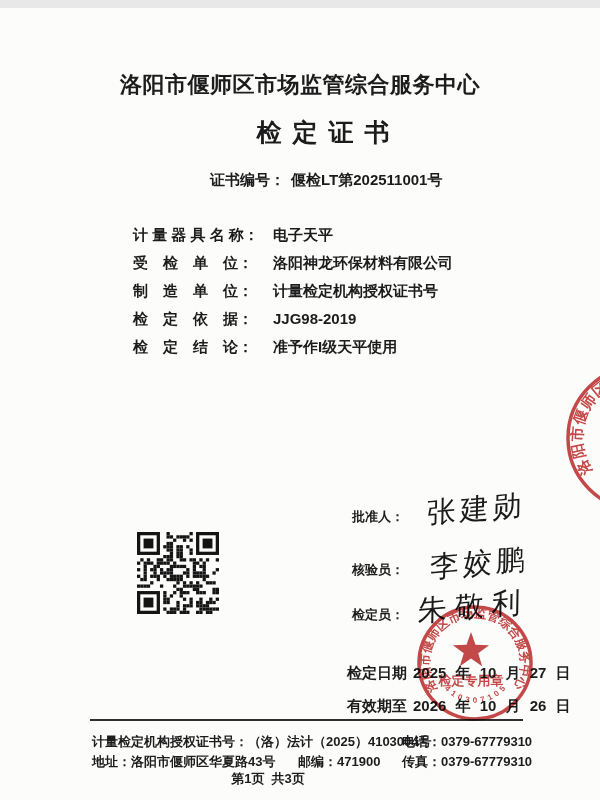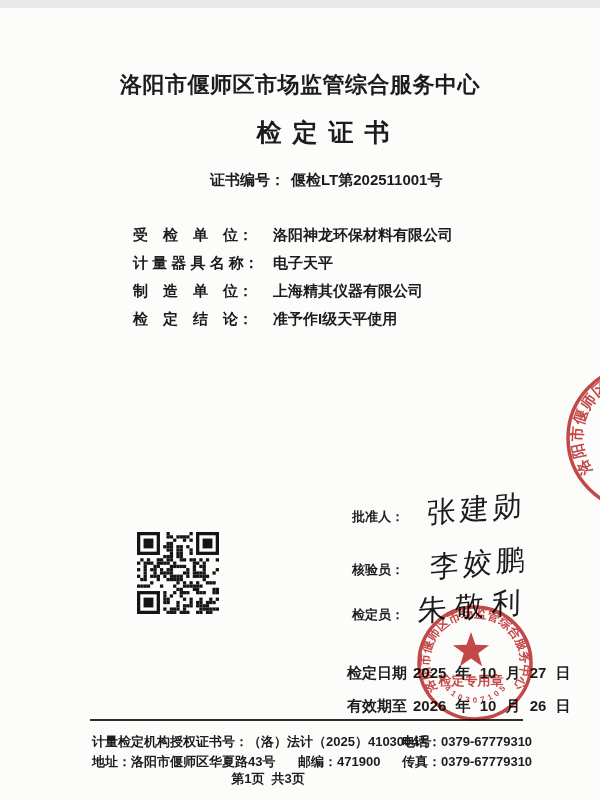--- a/index.html
+++ b/index.html
@@ -34,23 +34,24 @@
 <body>
 
 <div class="page">
 
   <div class="abs org-title">洛阳市偃师区市场监管综合服务中心</div>
   <div class="abs doc-title">检 定 证 书</div>
 
   <div class="abs certno"><span>证书编号：</span><span class="val">偃检LT第202511001号</span></div>
 
   <div class="abs fields">
+    <div class="frow"><span class="flabel">计 量 器 具 名 称：</span><span>电子天平</span></div>
     <div class="frow"><span class="flabel">受　检　单　位：</span><span>洛阳神龙环保材料有限公司</span></div>
-    <div class="frow"><span class="flabel">计 量 器 具 名 称：</span><span>电子天平</span></div>
-    <div class="frow"><span class="flabel">制　造　单　位：</span><span>上海精其仪器有限公司</span></div>
+    <div class="frow"><span class="flabel">制　造　单　位：</span><span>计量检定机构授权证书号</span></div>
+    <div class="frow"><span class="flabel">检　定　依　据：</span><span>JJG98-2019</span></div>
     <div class="frow"><span class="flabel">检　定　结　论：</span><span>准予作I级天平使用</span></div>
   </div>
 
   <svg id="qr" class="qr" width="82" height="82" viewBox="0 0 80 80">
       <rect x="28.8" y="0" width="3.2" height="3.2" fill="#141414"></rect>
       <rect x="51.2" y="0" width="3.2" height="3.2" fill="#141414"></rect>
       <rect x="28.8" y="3.2" width="3.2" height="3.2" fill="#141414"></rect>
       <rect x="32" y="3.2" width="3.2" height="3.2" fill="#141414"></rect>
       <rect x="38.400000000000006" y="3.2" width="3.2" height="3.2" fill="#141414"></rect>
       <rect x="41.6" y="3.2" width="3.2" height="3.2" fill="#141414"></rect>

